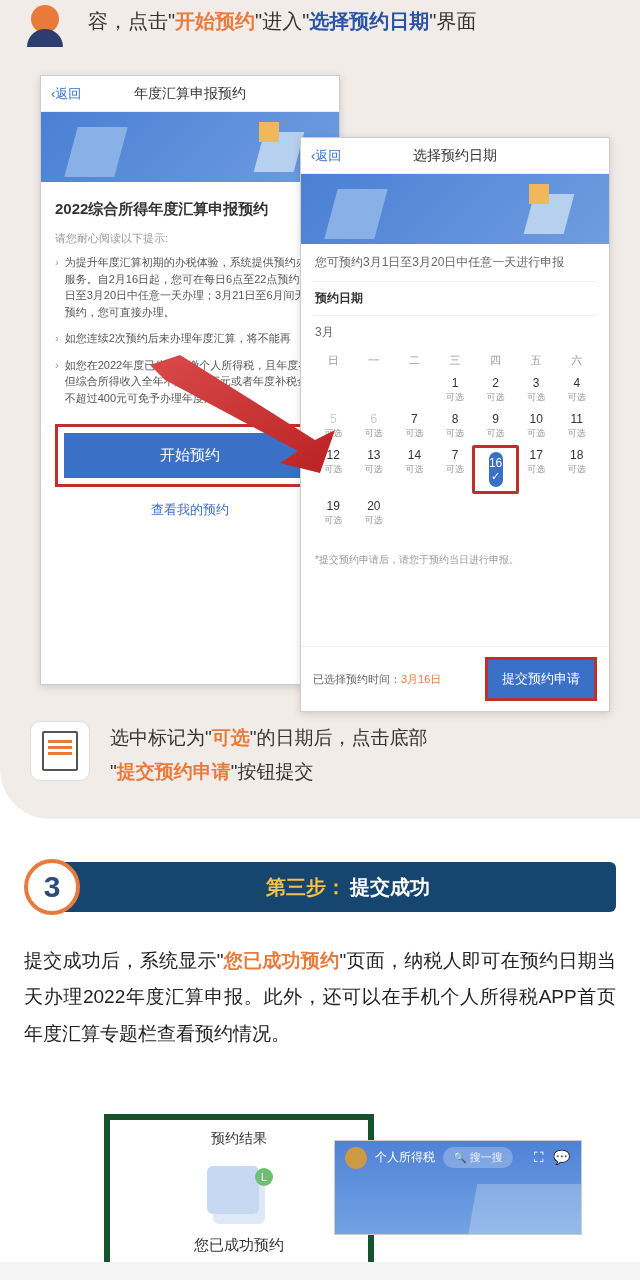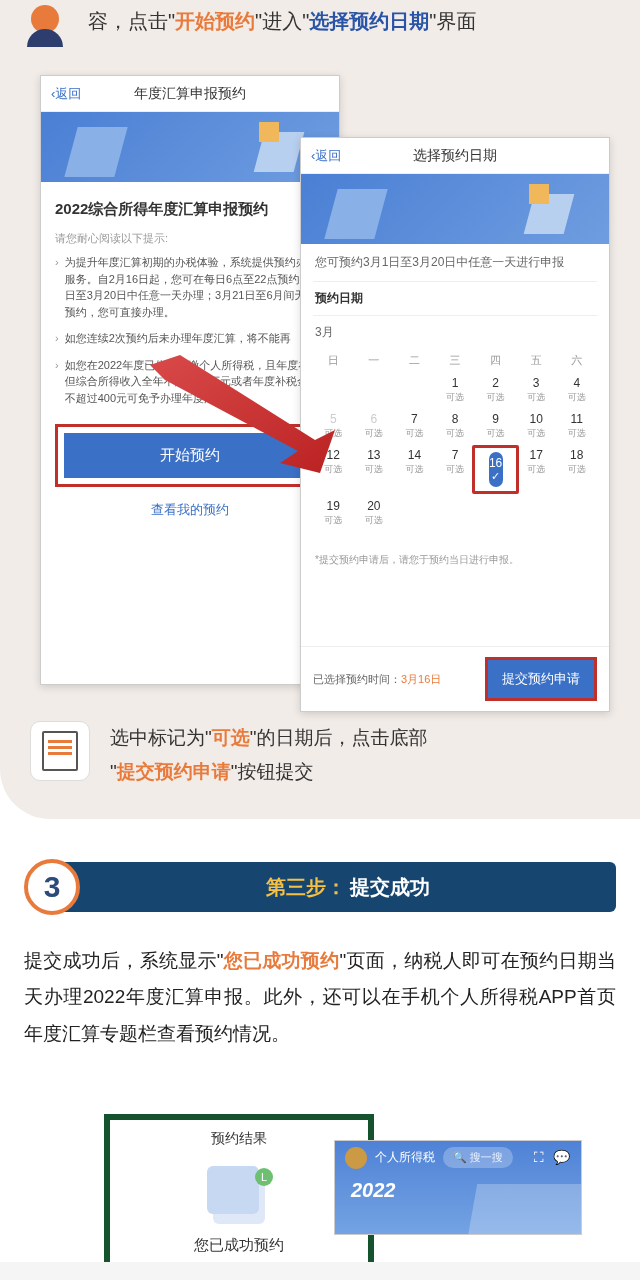--- a/index.html
+++ b/index.html
@@ -403,18 +403,17 @@
         <div class="app-bg"></div>
         <div class="app-top">
           <div class="app-logo"></div>
           <span>个人所得税</span>
           <span class="app-search">🔍 <span>搜一搜</span></span>
           <div class="app-icons">
             <span>⛶</span>
             <span>💬</span>
           </div>
         </div>
-        <div class="app-year">2022</div>
       </div>
     </div>
   </div>
 
 </div>
 
 </body></html>

